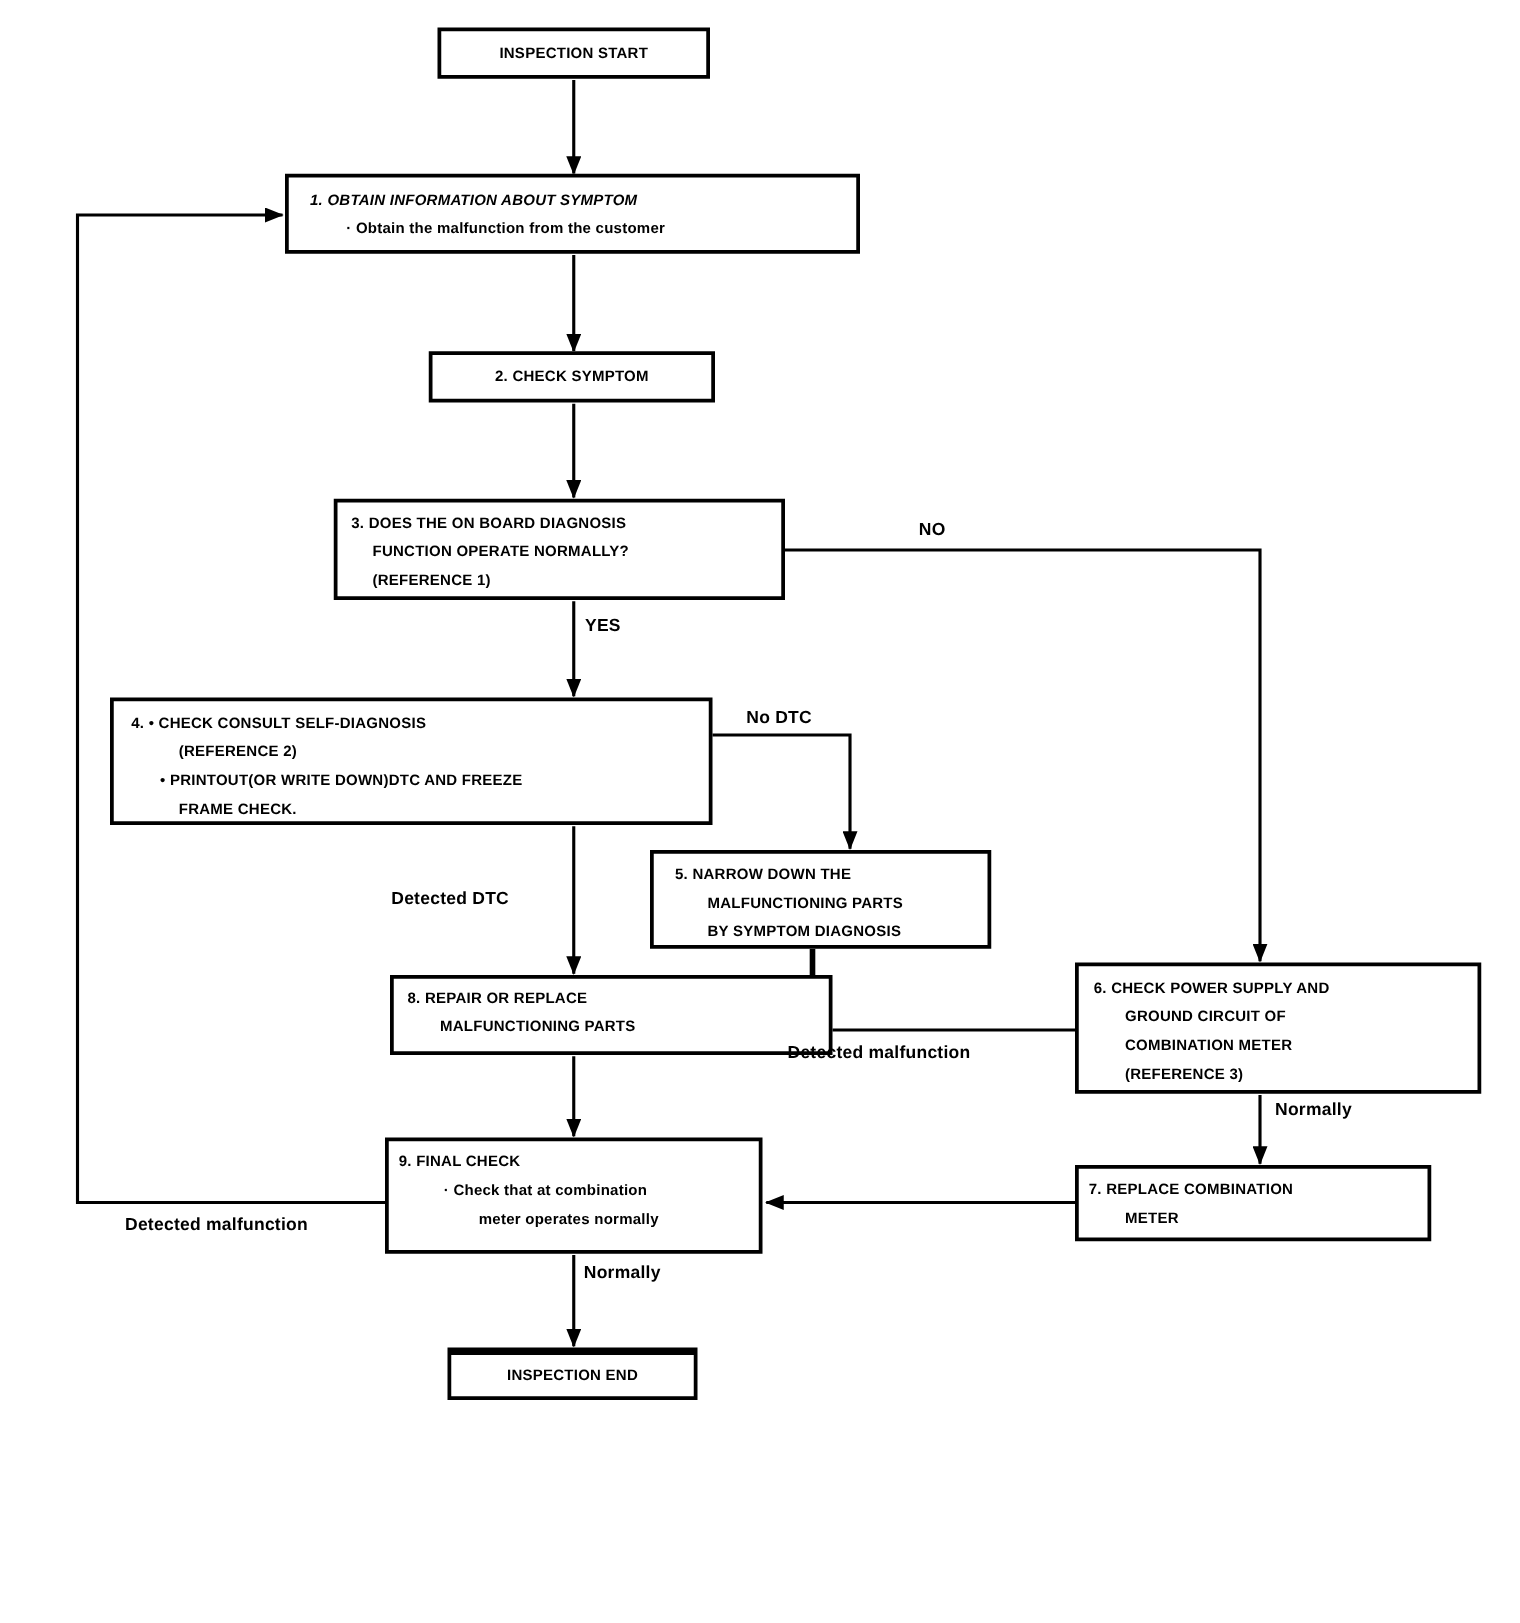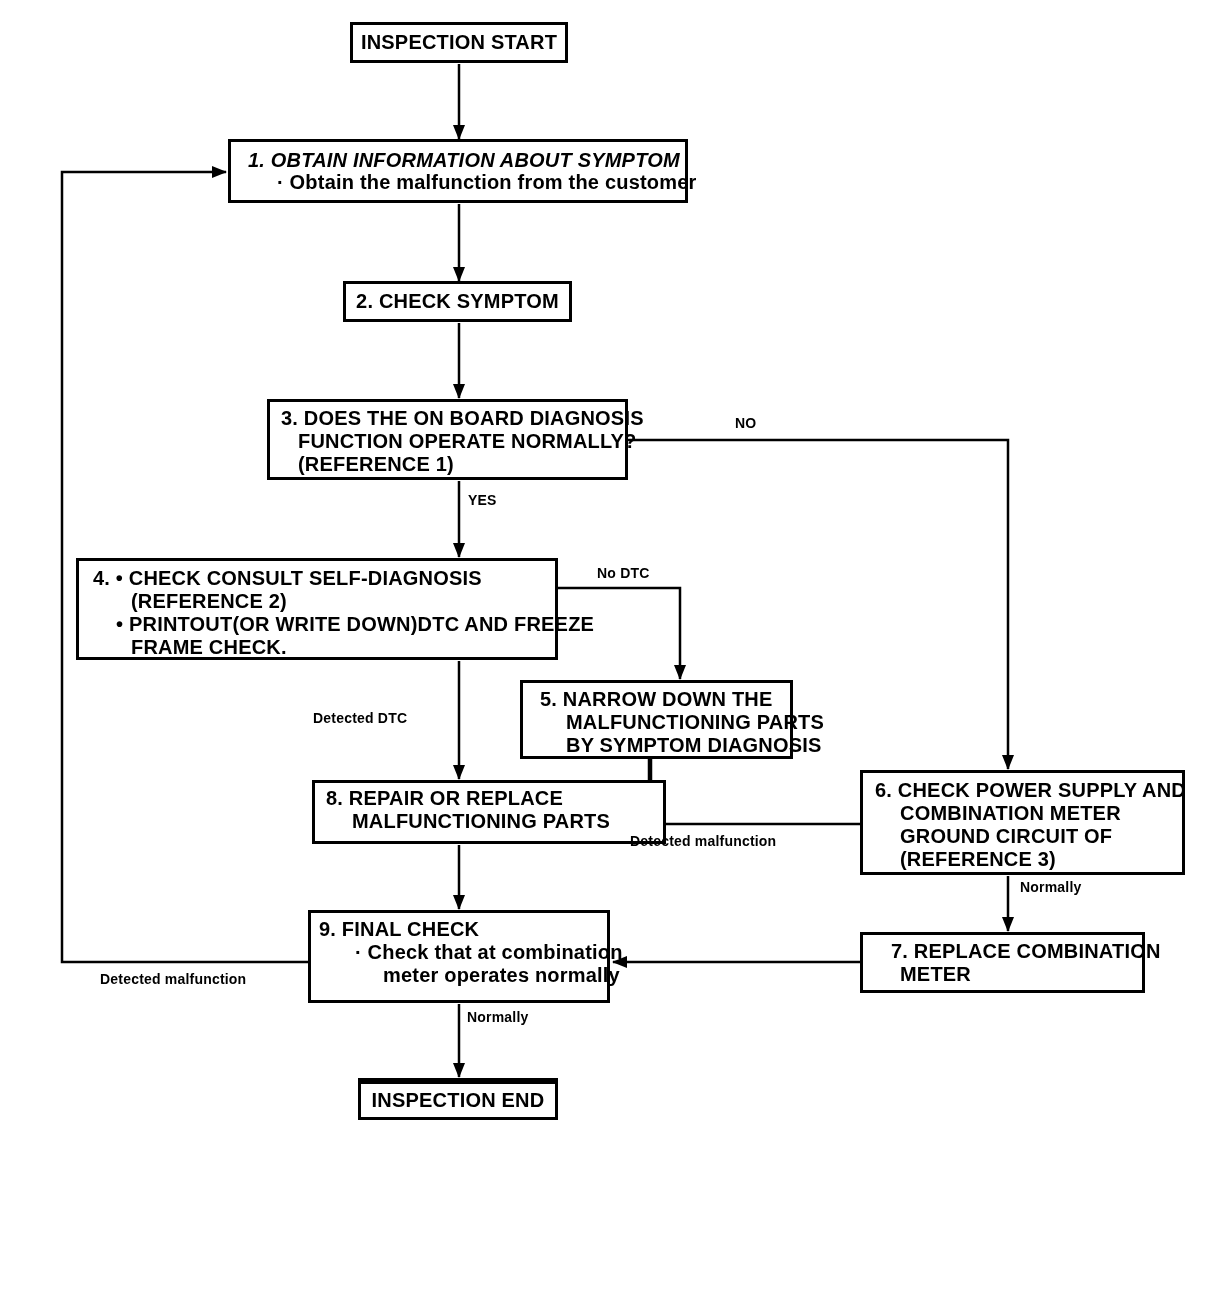--- a/index.html
+++ b/index.html
@@ -5,21 +5,21 @@
   html,body { margin:0; padding:0; background:#ffffff; }
   .canvas {
     position:relative; width:1216px; height:1298px; background:#ffffff;
     font-family:"Liberation Sans", sans-serif; font-weight:bold; color:#000;
     overflow:hidden;
   }
   svg.wires { position:absolute; left:0; top:0; z-index:0; }
   .box {
     position:absolute; box-sizing:border-box; background:#ffffff;
     border:3px solid #000; z-index:1;
-    font-size:20px; line-height:23px; letter-spacing:0.2px; white-space:nowrap;
+    font-size:12px; line-height:23px; letter-spacing:0.2px; white-space:nowrap;
   }
   .box.center { display:flex; align-items:center; justify-content:center; }
   .box .ln { white-space:nowrap; }
   .edge-label {
     position:absolute; z-index:1; font-size:14px; line-height:20px;
     letter-spacing:0.2px; white-space:nowrap;
   }
   .end-box { border-top-width:6px; }
 </style>
 </head>
@@ -66,42 +66,42 @@
   <div class="box center" style="left:343px; top:281px; width:229px; height:41px;">
     <span class="ln">2. CHECK SYMPTOM</span>
   </div>
 
   <div class="box" style="left:267px; top:399px; width:361px; height:81px; padding-top:5px;">
     <div class="ln" style="margin-left:11px;">3. DOES THE ON BOARD DIAGNOSIS</div>
     <div class="ln" style="margin-left:28px;">FUNCTION OPERATE NORMALLY?</div>
     <div class="ln" style="margin-left:28px;">(REFERENCE 1)</div>
   </div>
 
-  <div class="box" style="left:76px; top:558px; width:482px; height:102px; padding-top:6px;">
+  <div class="box" style="left:88px; top:558px; width:482px; height:102px; padding-top:6px;">
     <div class="ln" style="margin-left:14px;">4. • CHECK CONSULT SELF-DIAGNOSIS</div>
     <div class="ln" style="margin-left:52px;">(REFERENCE 2)</div>
     <div class="ln" style="margin-left:37px;">• PRINTOUT(OR WRITE DOWN)DTC AND FREEZE</div>
     <div class="ln" style="margin-left:52px;">FRAME CHECK.</div>
   </div>
 
   <div class="box" style="left:520px; top:680px; width:273px; height:79px; padding-top:5px;">
     <div class="ln" style="margin-left:17px;">5. NARROW DOWN THE</div>
     <div class="ln" style="margin-left:43px;">MALFUNCTIONING PARTS</div>
     <div class="ln" style="margin-left:43px;">BY SYMPTOM DIAGNOSIS</div>
   </div>
 
   <div class="box" style="left:860px; top:770px; width:325px; height:105px; padding-top:6px;">
     <div class="ln" style="margin-left:12px;">6. CHECK POWER SUPPLY AND</div>
+    <div class="ln" style="margin-left:37px;">GROUND CIRCUIT OF</div>
     <div class="ln" style="margin-left:37px;">COMBINATION METER</div>
-    <div class="ln" style="margin-left:37px;">GROUND CIRCUIT OF</div>
     <div class="ln" style="margin-left:37px;">(REFERENCE 3)</div>
   </div>
 
   <div class="box" style="left:860px; top:932px; width:285px; height:61px; padding-top:5px;">
-    <div class="ln" style="margin-left:28px;">7. REPLACE COMBINATION</div>
+    <div class="ln" style="margin-left:8px;">7. REPLACE COMBINATION</div>
     <div class="ln" style="margin-left:37px;">METER</div>
   </div>
 
   <div class="box" style="left:312px; top:780px; width:354px; height:64px; padding-top:4px;">
     <div class="ln" style="margin-left:11px;">8. REPAIR OR REPLACE</div>
     <div class="ln" style="margin-left:37px;">MALFUNCTIONING PARTS</div>
   </div>
 
   <div class="box" style="left:308px; top:910px; width:302px; height:93px; padding-top:5px;">
     <div class="ln" style="margin-left:8px;">9. FINAL CHECK</div>

